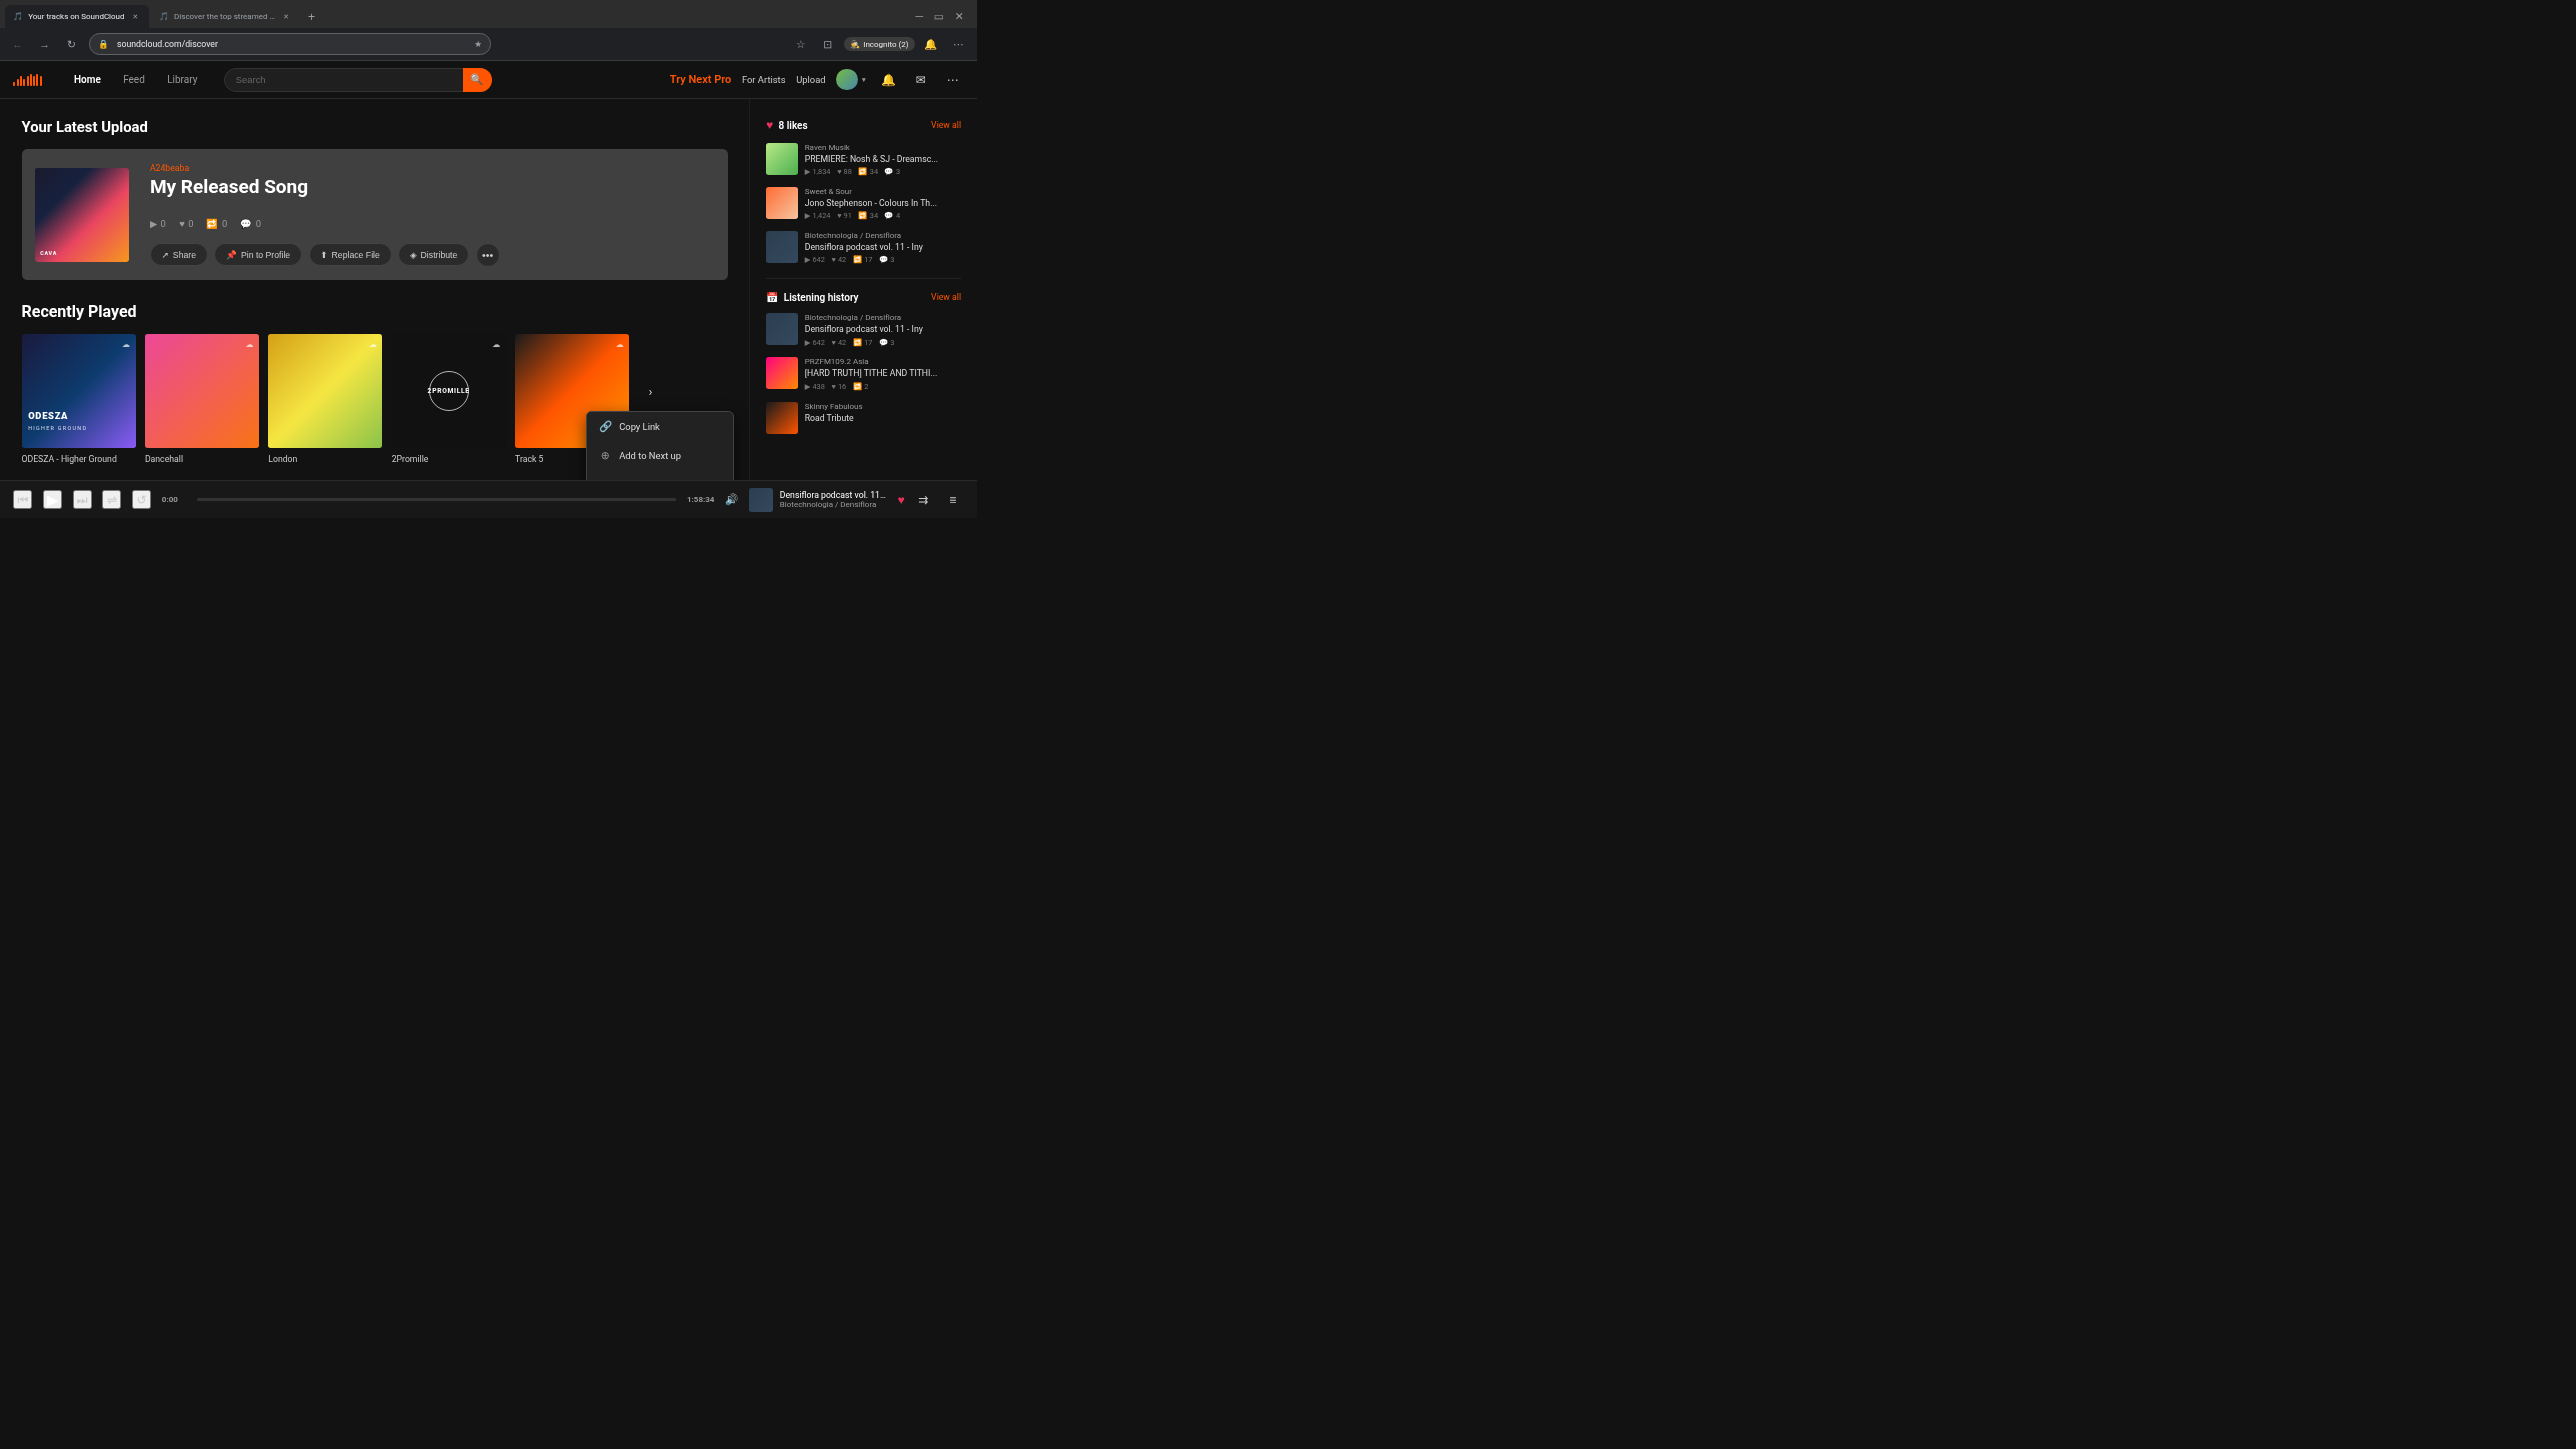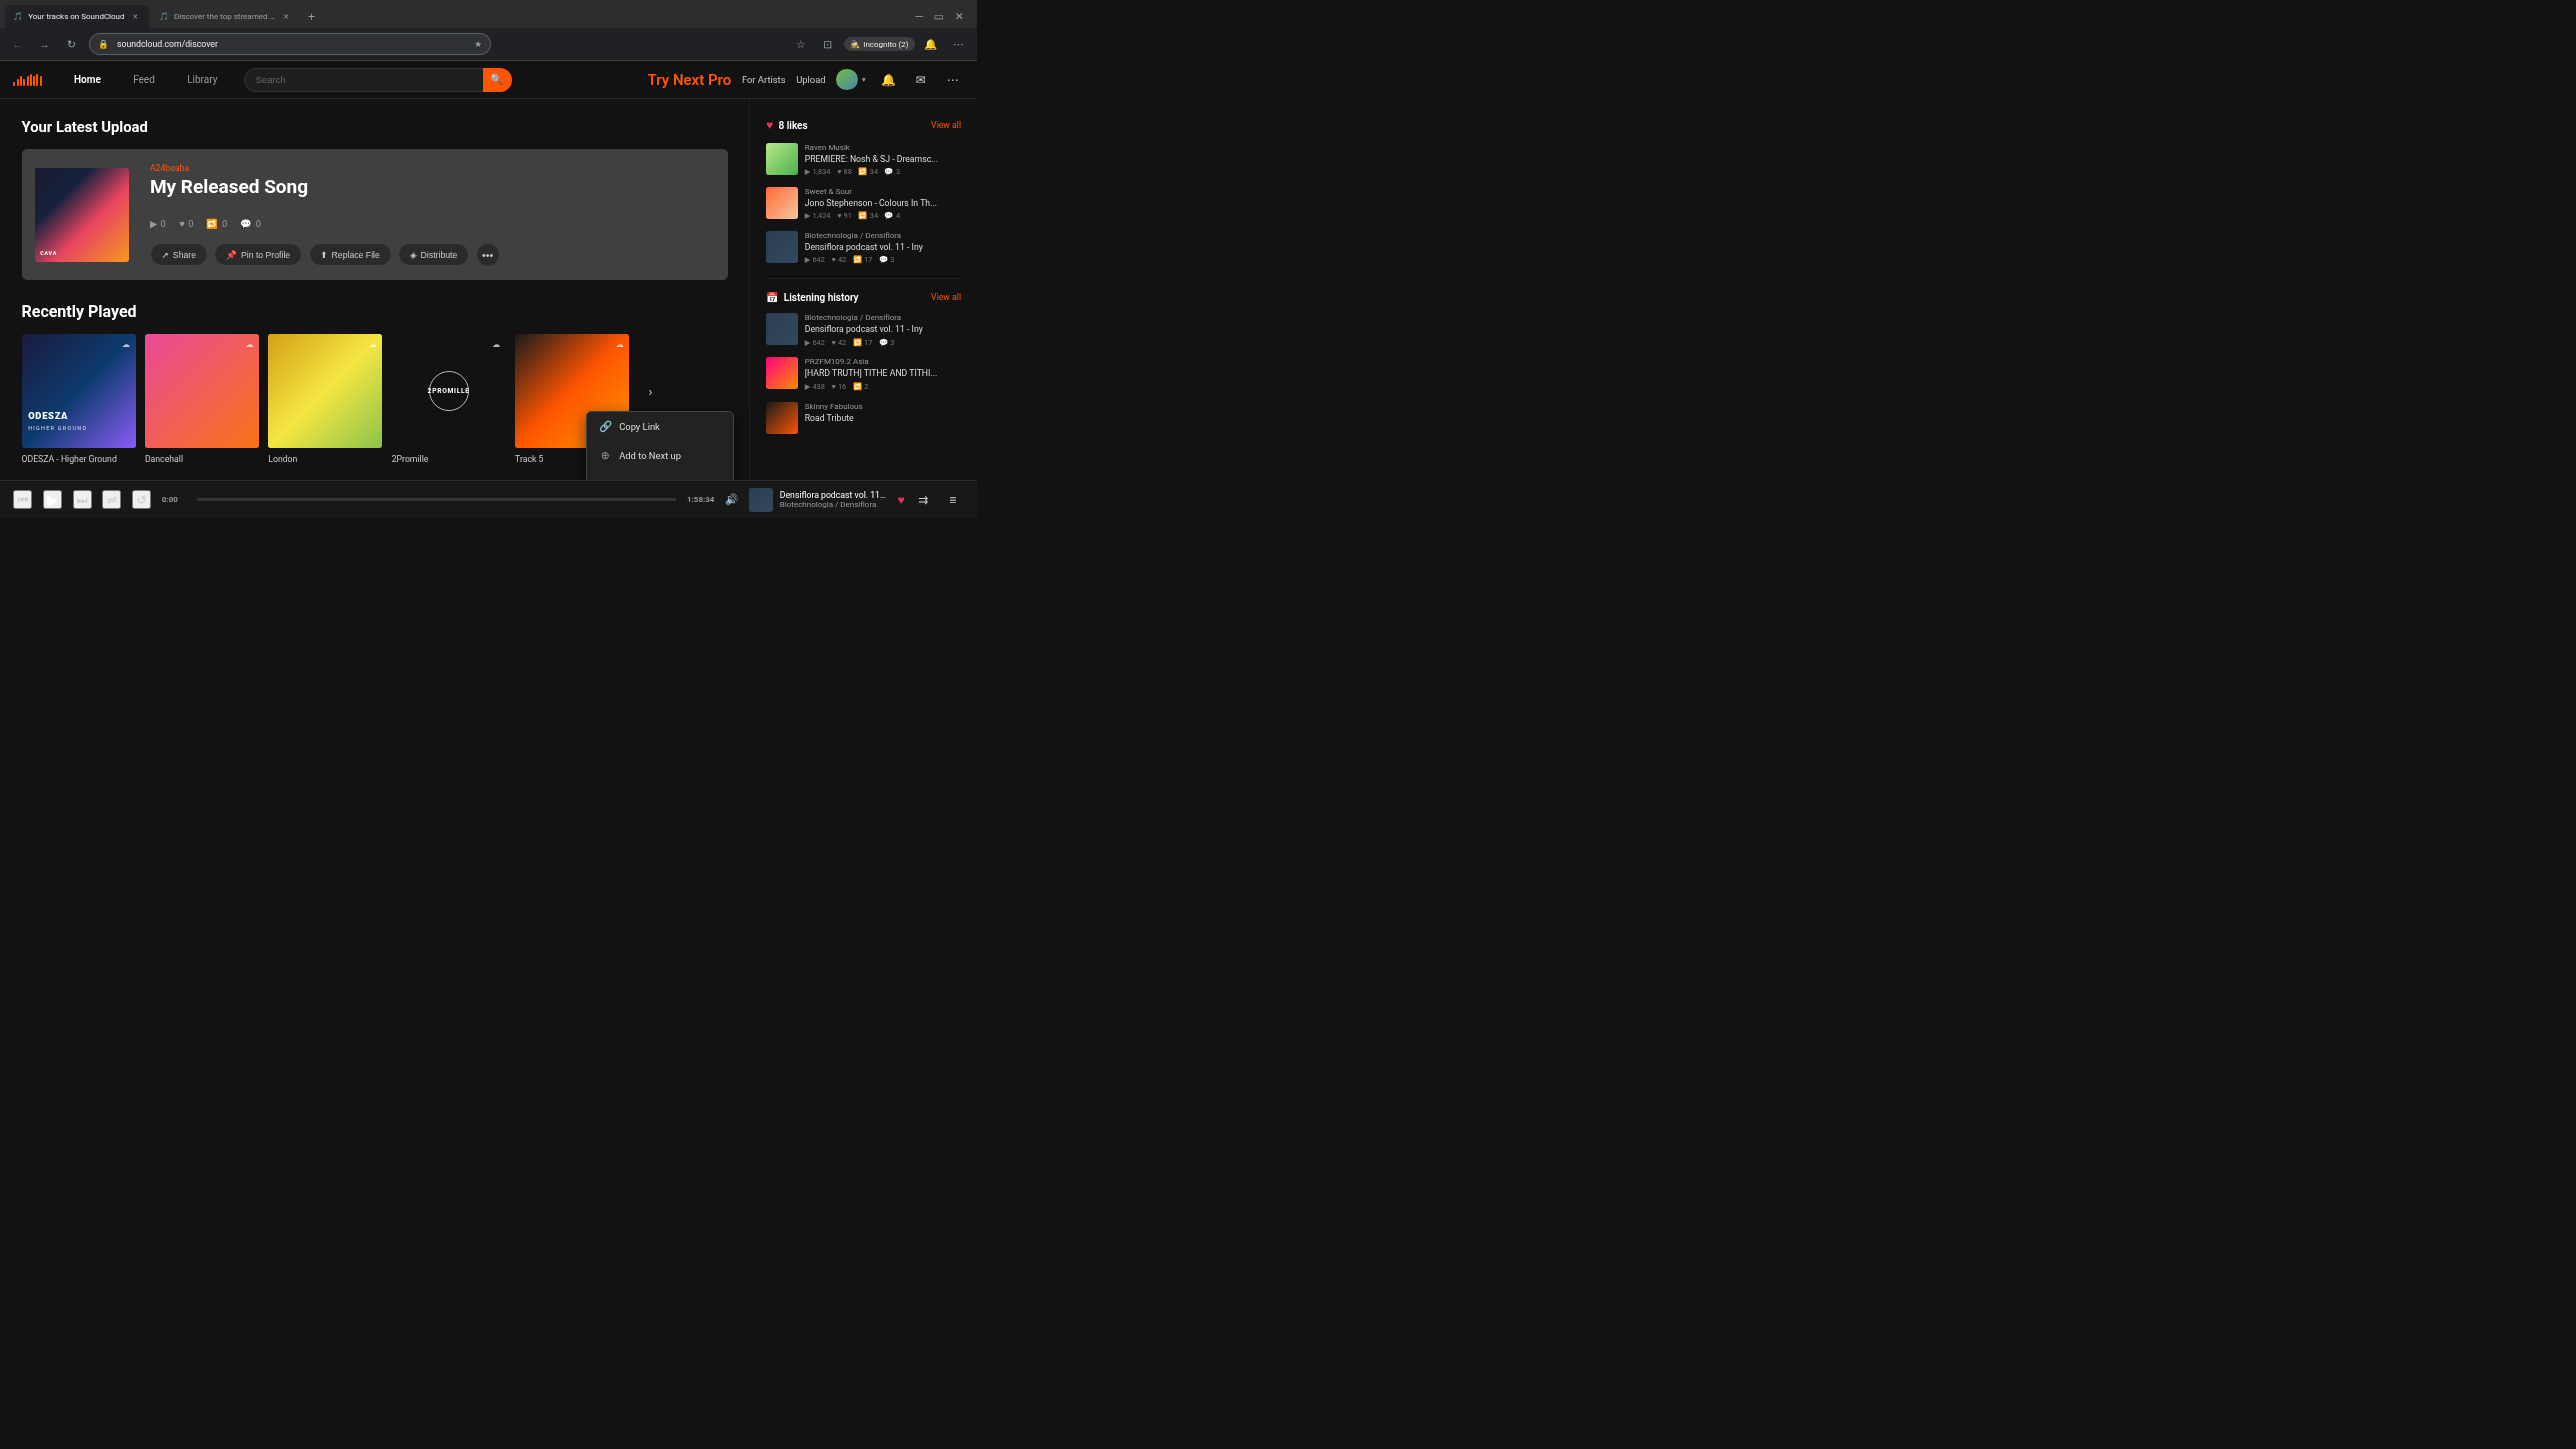--- a/index.html
+++ b/index.html
@@ -199,21 +199,21 @@
       flex-shrink: 0;
     }
     .sc-logo {
       display: flex;
       align-items: center;
       gap: 2.7px;
       margin-right: 21.5px;
     }
     .nav-links {
       display: flex;
-      gap: 11px;
+      gap: 1px;
       align-items: center;
       text-align: right;
     }
     .nav-link {
       padding: 5.4px 10.7px;
       border-radius: 2.7px;
       font-size: 10px;
       color: #999;
       cursor: pointer;
       text-decoration: none;
@@ -253,21 +253,21 @@
     }
     .nav-right {
       margin-left: auto;
       display: flex;
       align-items: center;
       gap: 10.7px;
     }
     .try-next-pro {
       color: #f50;
       font-weight: 600;
-      font-size: 15px;
+      font-size: 11px;
       cursor: pointer;
     }
     .for-artists-btn {
       color: #ccc;
       font-size: 9.4px;
       cursor: pointer;
     }
     .upload-btn {
       color: #ccc;
       font-size: 9.4px;

